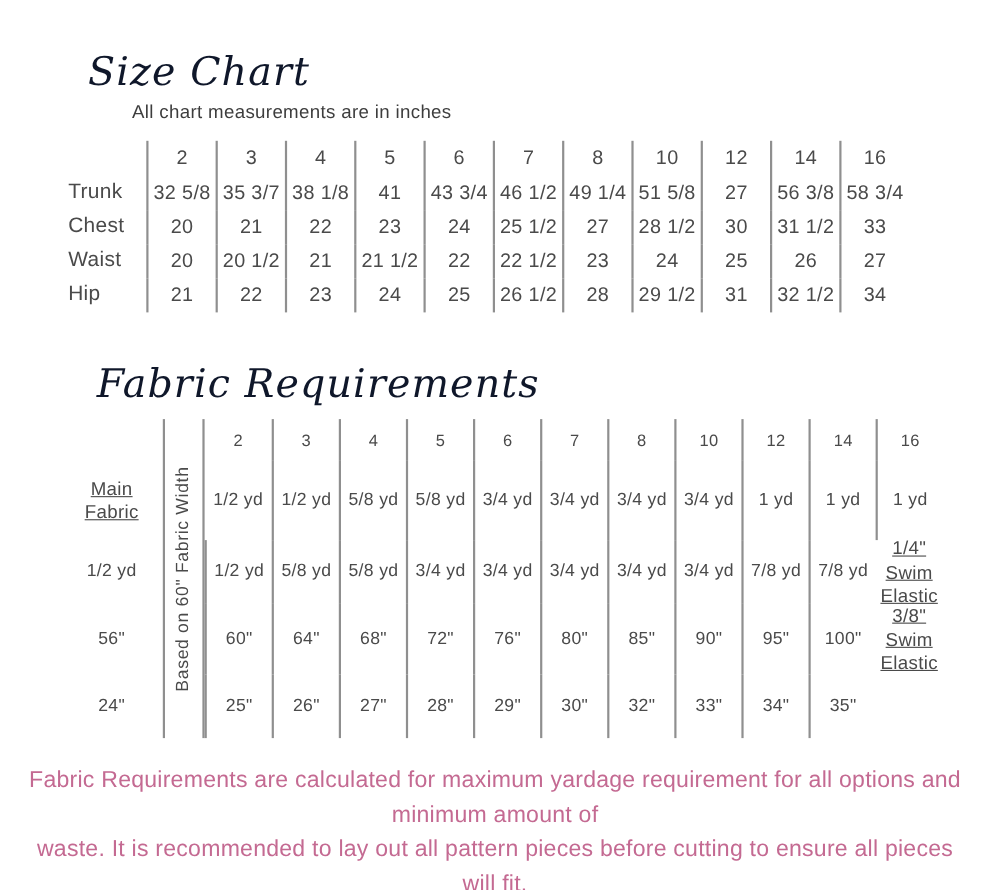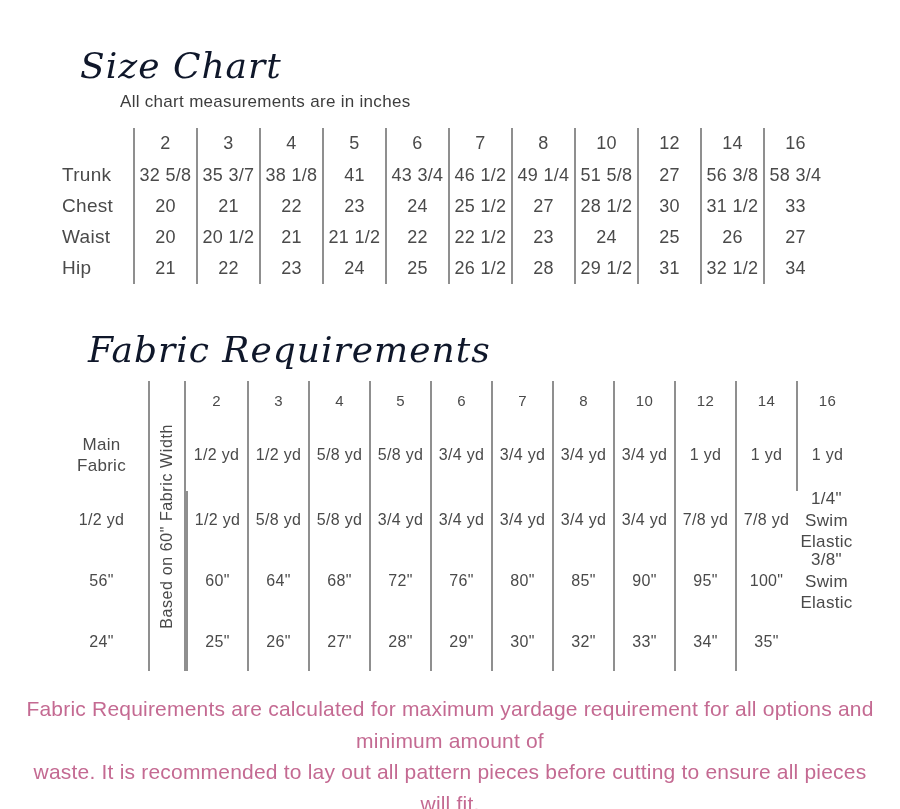--- a/index.html
+++ b/index.html
@@ -59,20 +59,21 @@
     grid-template-rows:38px 72px 58px 64px 58px;
   }
   .fabric-table .cell { font-size:16px; }
   .fabric-table .cell.hdr { font-size:15px; }
   .fabric-table .cell.rowlab {
     justify-content:center;
     padding:0 4px;
     font-size:17px;
     line-height:1.25;
     text-align:center;
+    text-decoration:underline;
   }
   .vert-cell {
     grid-column:2; grid-row:1 / 6;
     border-left:2px solid #8f8f8f;
     border-right:2px solid #8f8f8f;
     display:flex; align-items:center; justify-content:center;
   }
   .vert-text {
     writing-mode:vertical-rl;
     transform:rotate(180deg);

